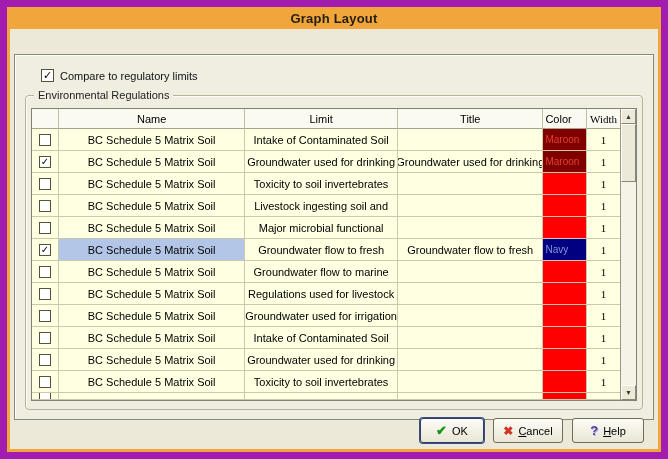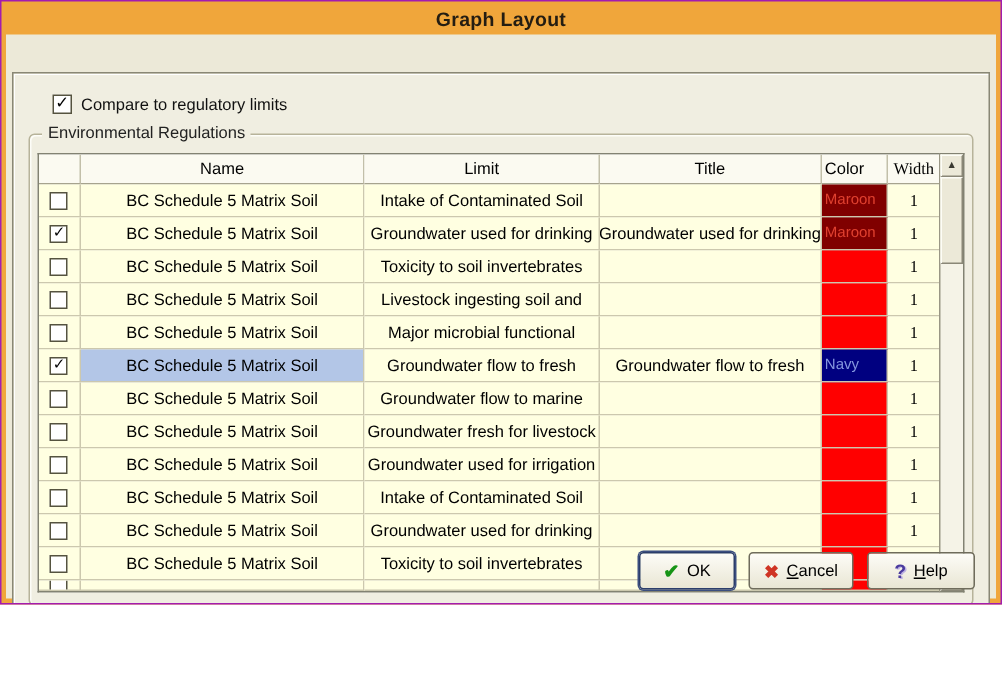--- a/index.html
+++ b/index.html
@@ -1,22 +1,22 @@
 <!DOCTYPE html>
 <html style="--titlebar: #F0A63B; --dialog-bg: #ECE9D8; --row-bg: #FFFFE1; --selected-cell-bg: #B3C6E7; --maroon: #800000; --red: #FF0000; --navy: #000080;"><head>
 <meta charset="utf-8">
 <style>
   * { box-sizing: border-box; margin: 0; padding: 0; }
   html, body { width: 668px; height: 459px; }
   body { font-family: "Liberation Sans", sans-serif; background: #ffffff; }
 
   .window {
-    position: relative; width: 668px; height: 403px;
+    position: relative; width: 668px; height: 459px;
     background: var(--titlebar, #F0A63B);
-    border: 1px solid #a21caf;
+    border: 7px solid #a21caf;
     overflow: hidden;
   }
   .titlebar {
     height: 22px; display: flex; align-items: center; justify-content: center;
     font-size: 13px; font-weight: bold; color: #241d12; letter-spacing: .2px;
   }
   .client {
     position: absolute; top: 22px; left: 3px; right: 3px; bottom: 3px;
     background: var(--dialog-bg, #ECE9D8);
   }
@@ -243,21 +243,21 @@
                   <div class="tcell col-color" style="background: rgb(255, 0, 0);">
                     <span class="color-label" style="color: rgb(255, 0, 0);">Red</span>
                   </div>
                   <div class="tcell col-width">1</div>
                 </div>
                 <div class="trow">
                   <div class="tcell col-check">
                     <span class="cb"></span>
                   </div>
                   <div class="tcell col-name">BC Schedule 5 Matrix Soil</div>
-                  <div class="tcell col-limit">Groundwater fresh for livestock</div>
+                  <div class="tcell col-limit">Regulations used for livestock</div>
                   <div class="tcell col-title"></div>
                   <div class="tcell col-color" style="background: rgb(255, 0, 0);">
                     <span class="color-label" style="color: rgb(255, 0, 0);">Red</span>
                   </div>
                   <div class="tcell col-width">1</div>
                 </div>
                 <div class="trow">
                   <div class="tcell col-check">
                     <span class="cb"></span>
                   </div>

